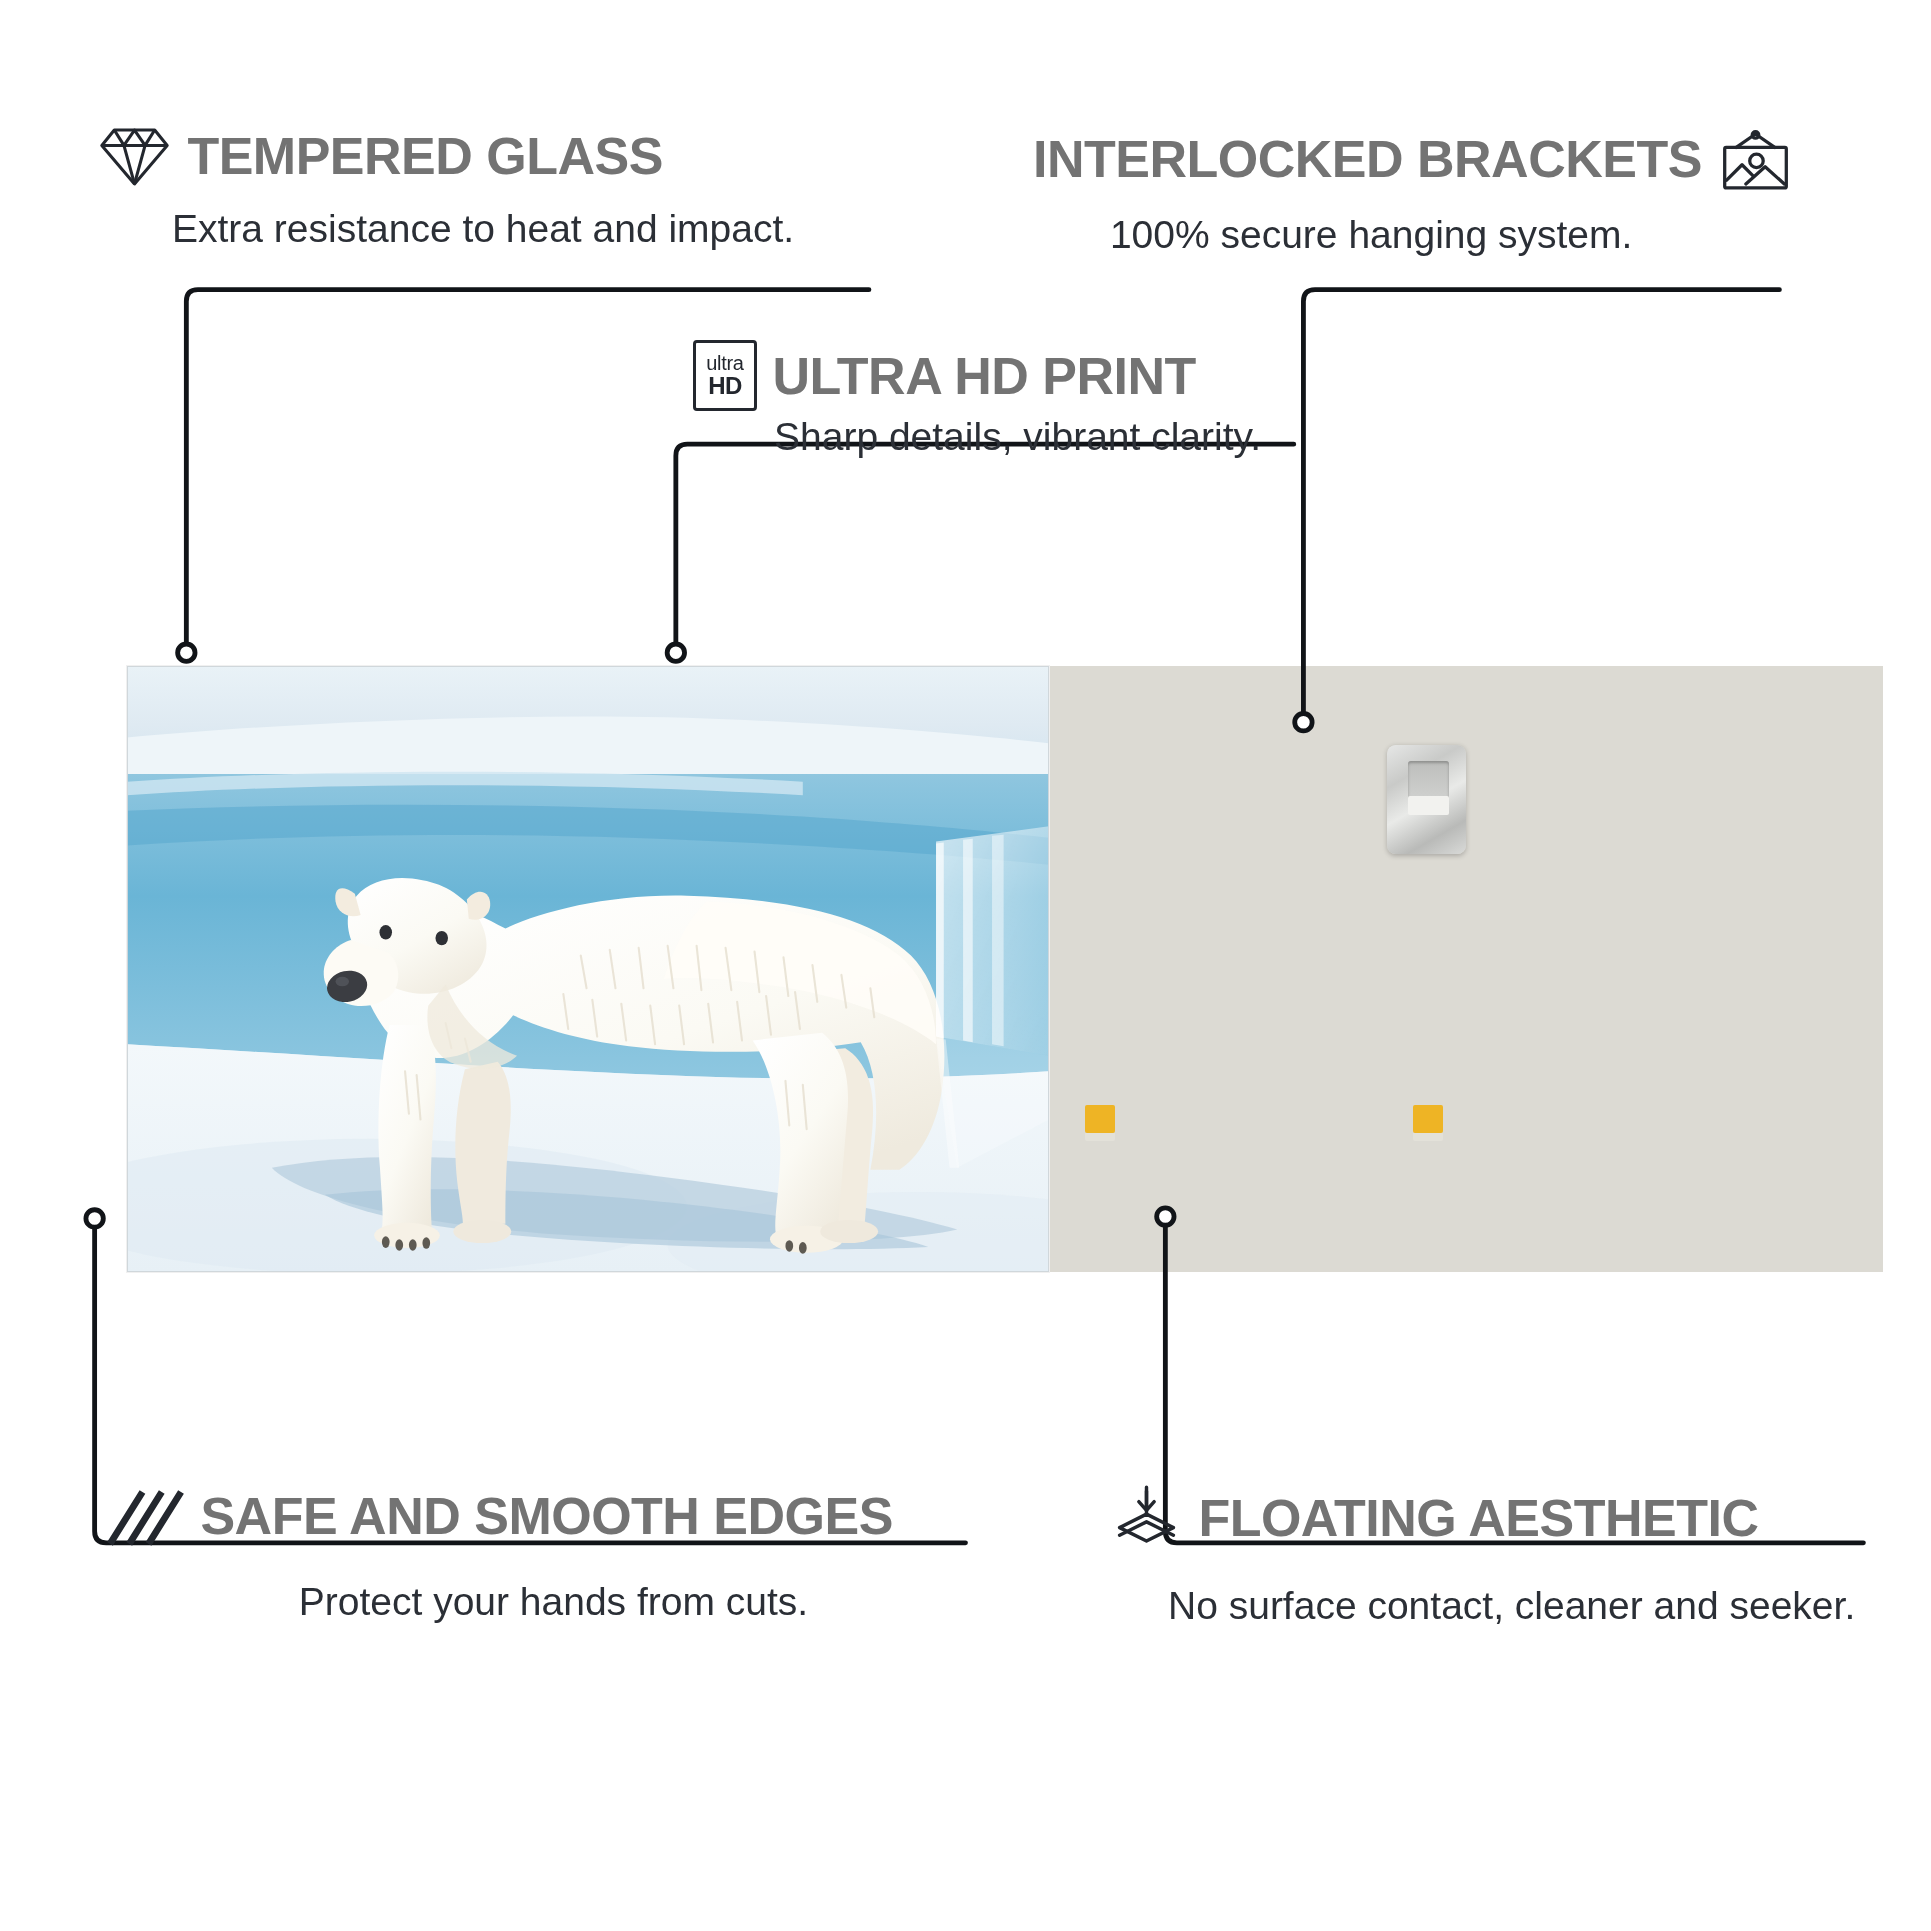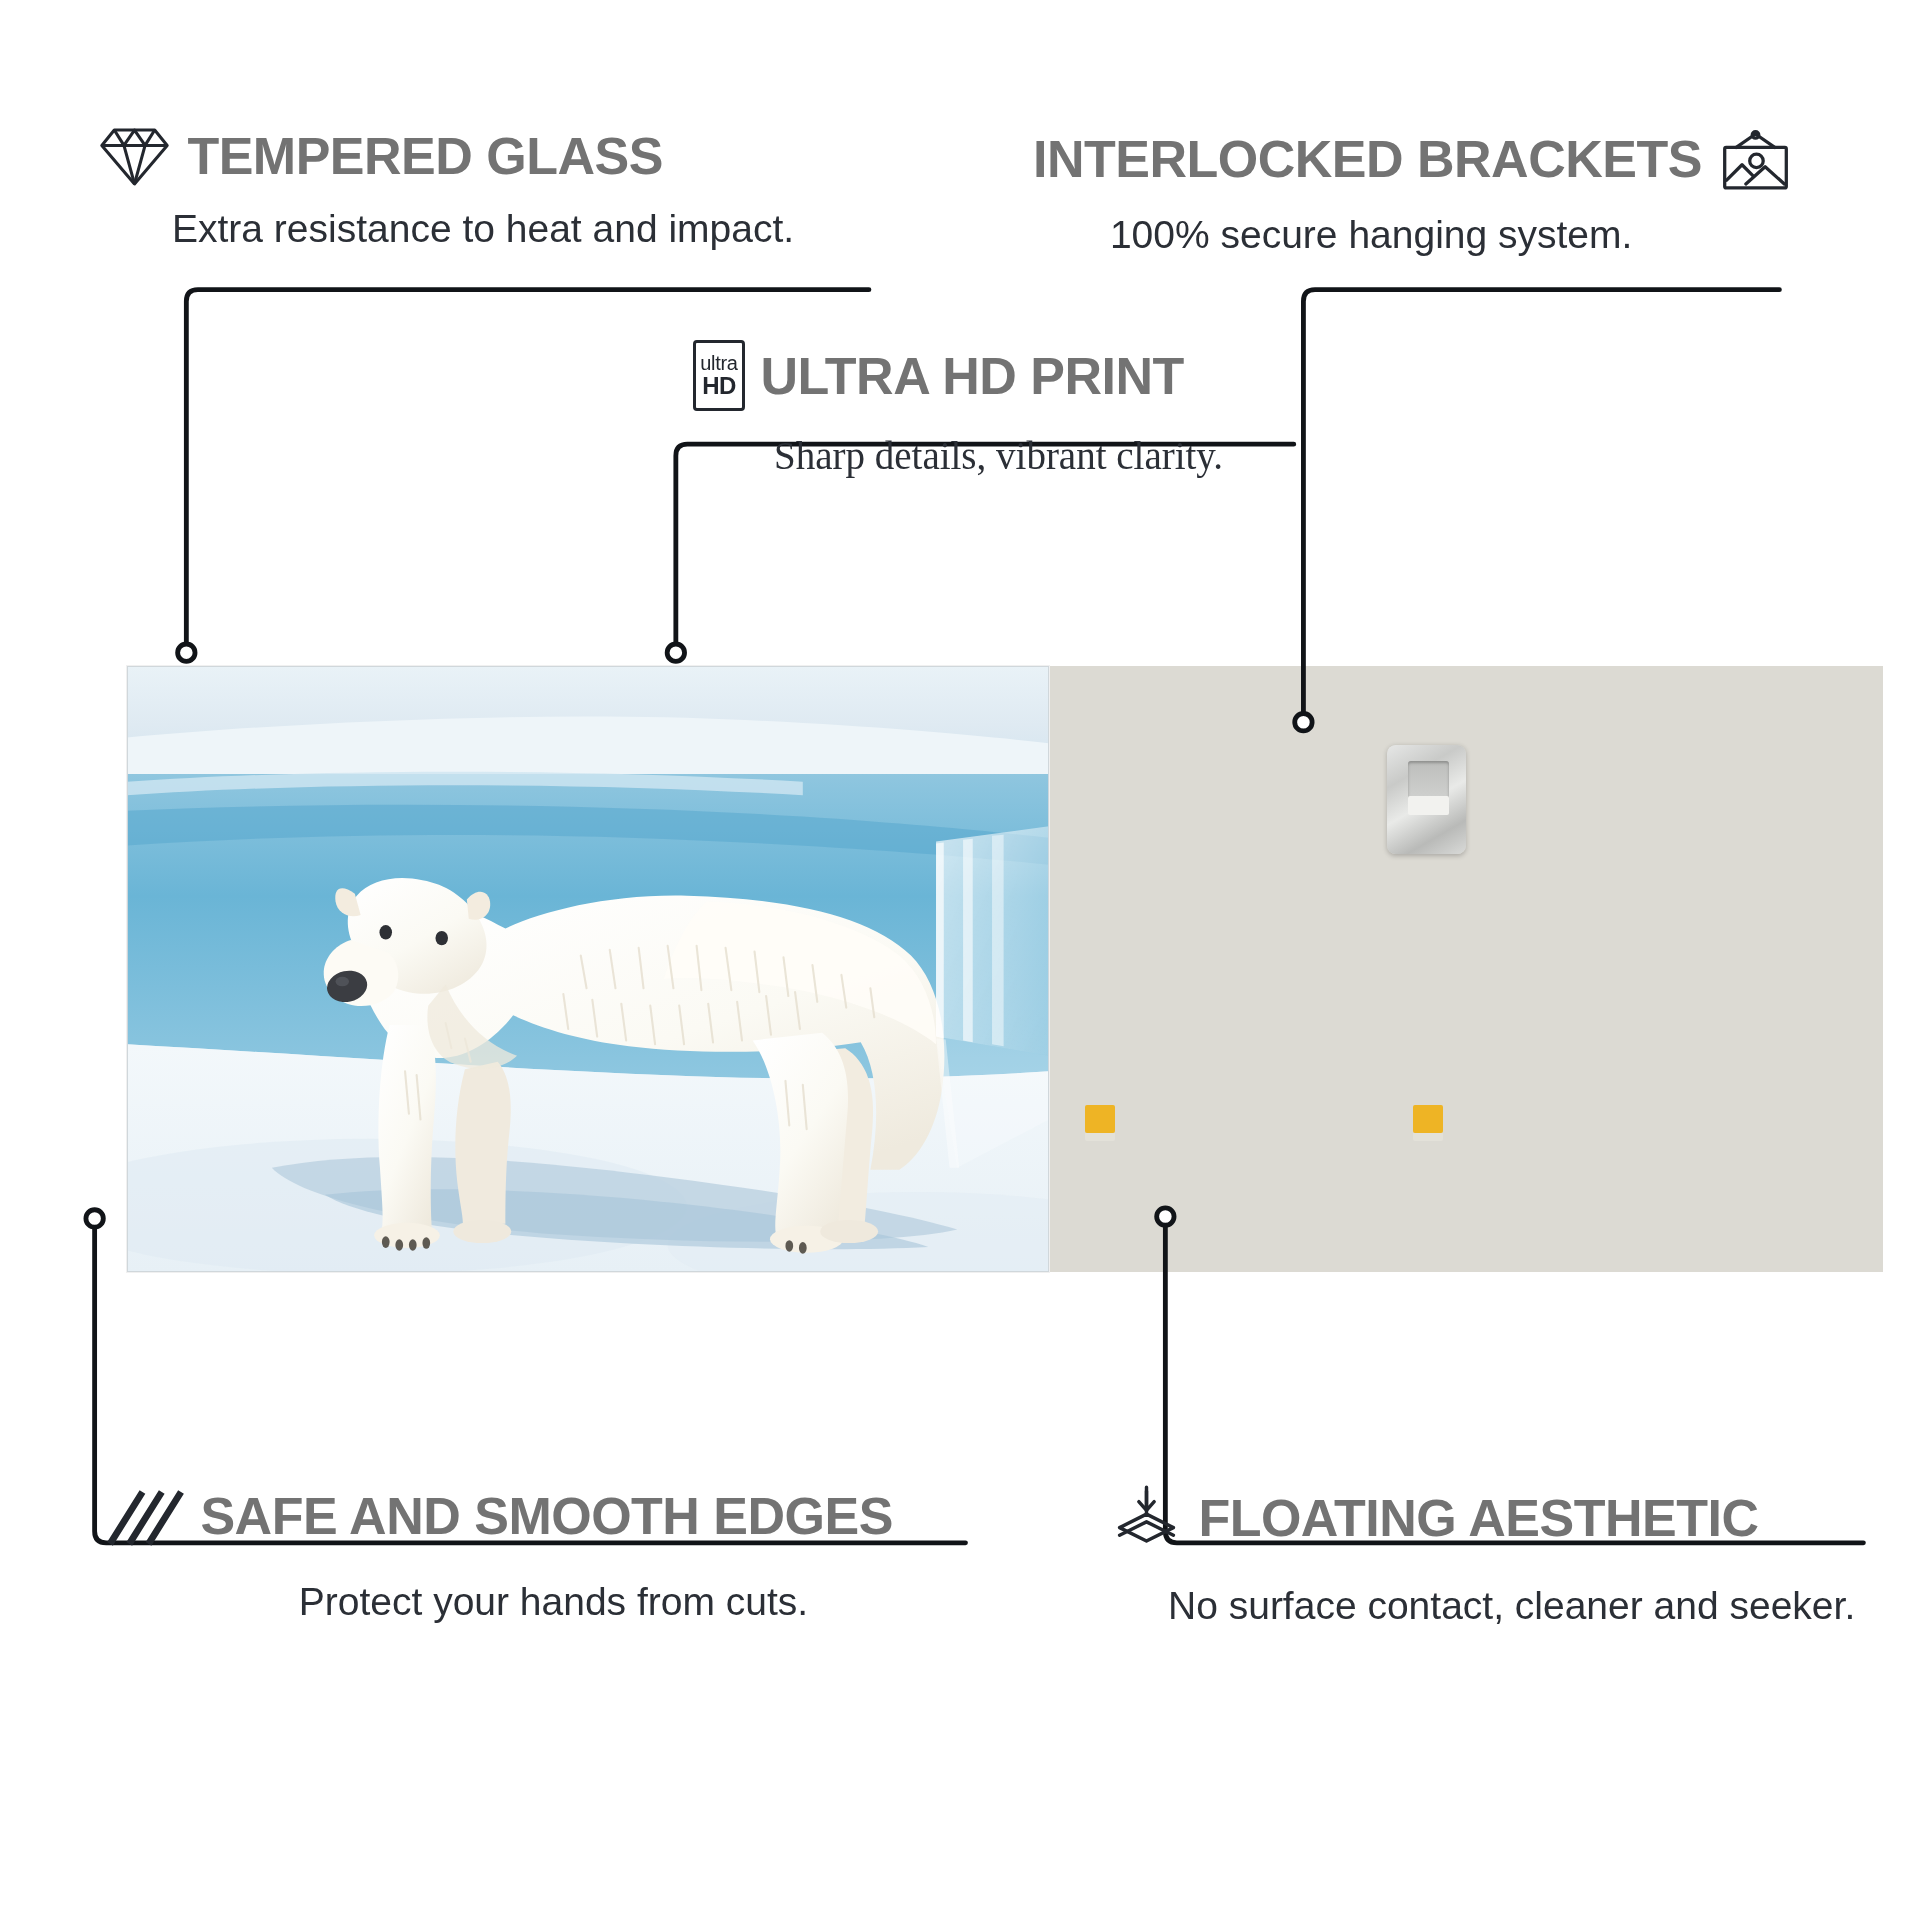--- a/index.html
+++ b/index.html
@@ -32,21 +32,21 @@
     color:#2b2f36;
     line-height:1;
     white-space:nowrap;
   }
 
   
   .ico { display:block; flex:0 0 auto; }
   .hdicon {
     border:3.9px solid #23272e;
     border-radius:3.9px;
-    width:52px; height:71px;
+    width:64px; height:71px;
     display:flex; flex-direction:column;
     align-items:center; justify-content:center;
     line-height:1;
     flex:0 0 auto;
   }
   .hdicon .u { font-size:20px; font-weight:400; color:#23272e; letter-spacing:-0.3px;}
   .hdicon .h { font-size:24px; font-weight:700; color:#23272e; letter-spacing:-0.5px; margin-top:1.9px;}
 
   
   #panel-front {
@@ -319,21 +319,21 @@
   </div>
 
   <div class="feature" style="left:693px; top:340px;">
     <div class="feat-head">
       <div class="hdicon">
         <span class="u">ultra</span>
         <span class="h">HD</span>
       </div>
       <span class="feat-title">ULTRA HD PRINT</span>
     </div>
-    <div class="feat-sub" style="margin-top:25px; margin-left:81px;font-family:Liberation Serif, serif;">Sharp details, vibrant clarity.</div>
+    <div class="feat-sub" style="margin-top:6px; margin-left:81px;">Sharp details, vibrant clarity.</div>
   </div>
 
   <div class="feature" style="left:106px; top:1485px;">
     <div class="feat-head">
       <svg class="ico" width="79" height="62" viewBox="0 0 82 64">
         <g stroke="#23272e" stroke-width="7" stroke-linecap="square" fill="none">
           <path d="M6 58 L36 10"></path>
           <path d="M26 58 L56 10"></path>
           <path d="M46 58 L76 10"></path>
         </g>

